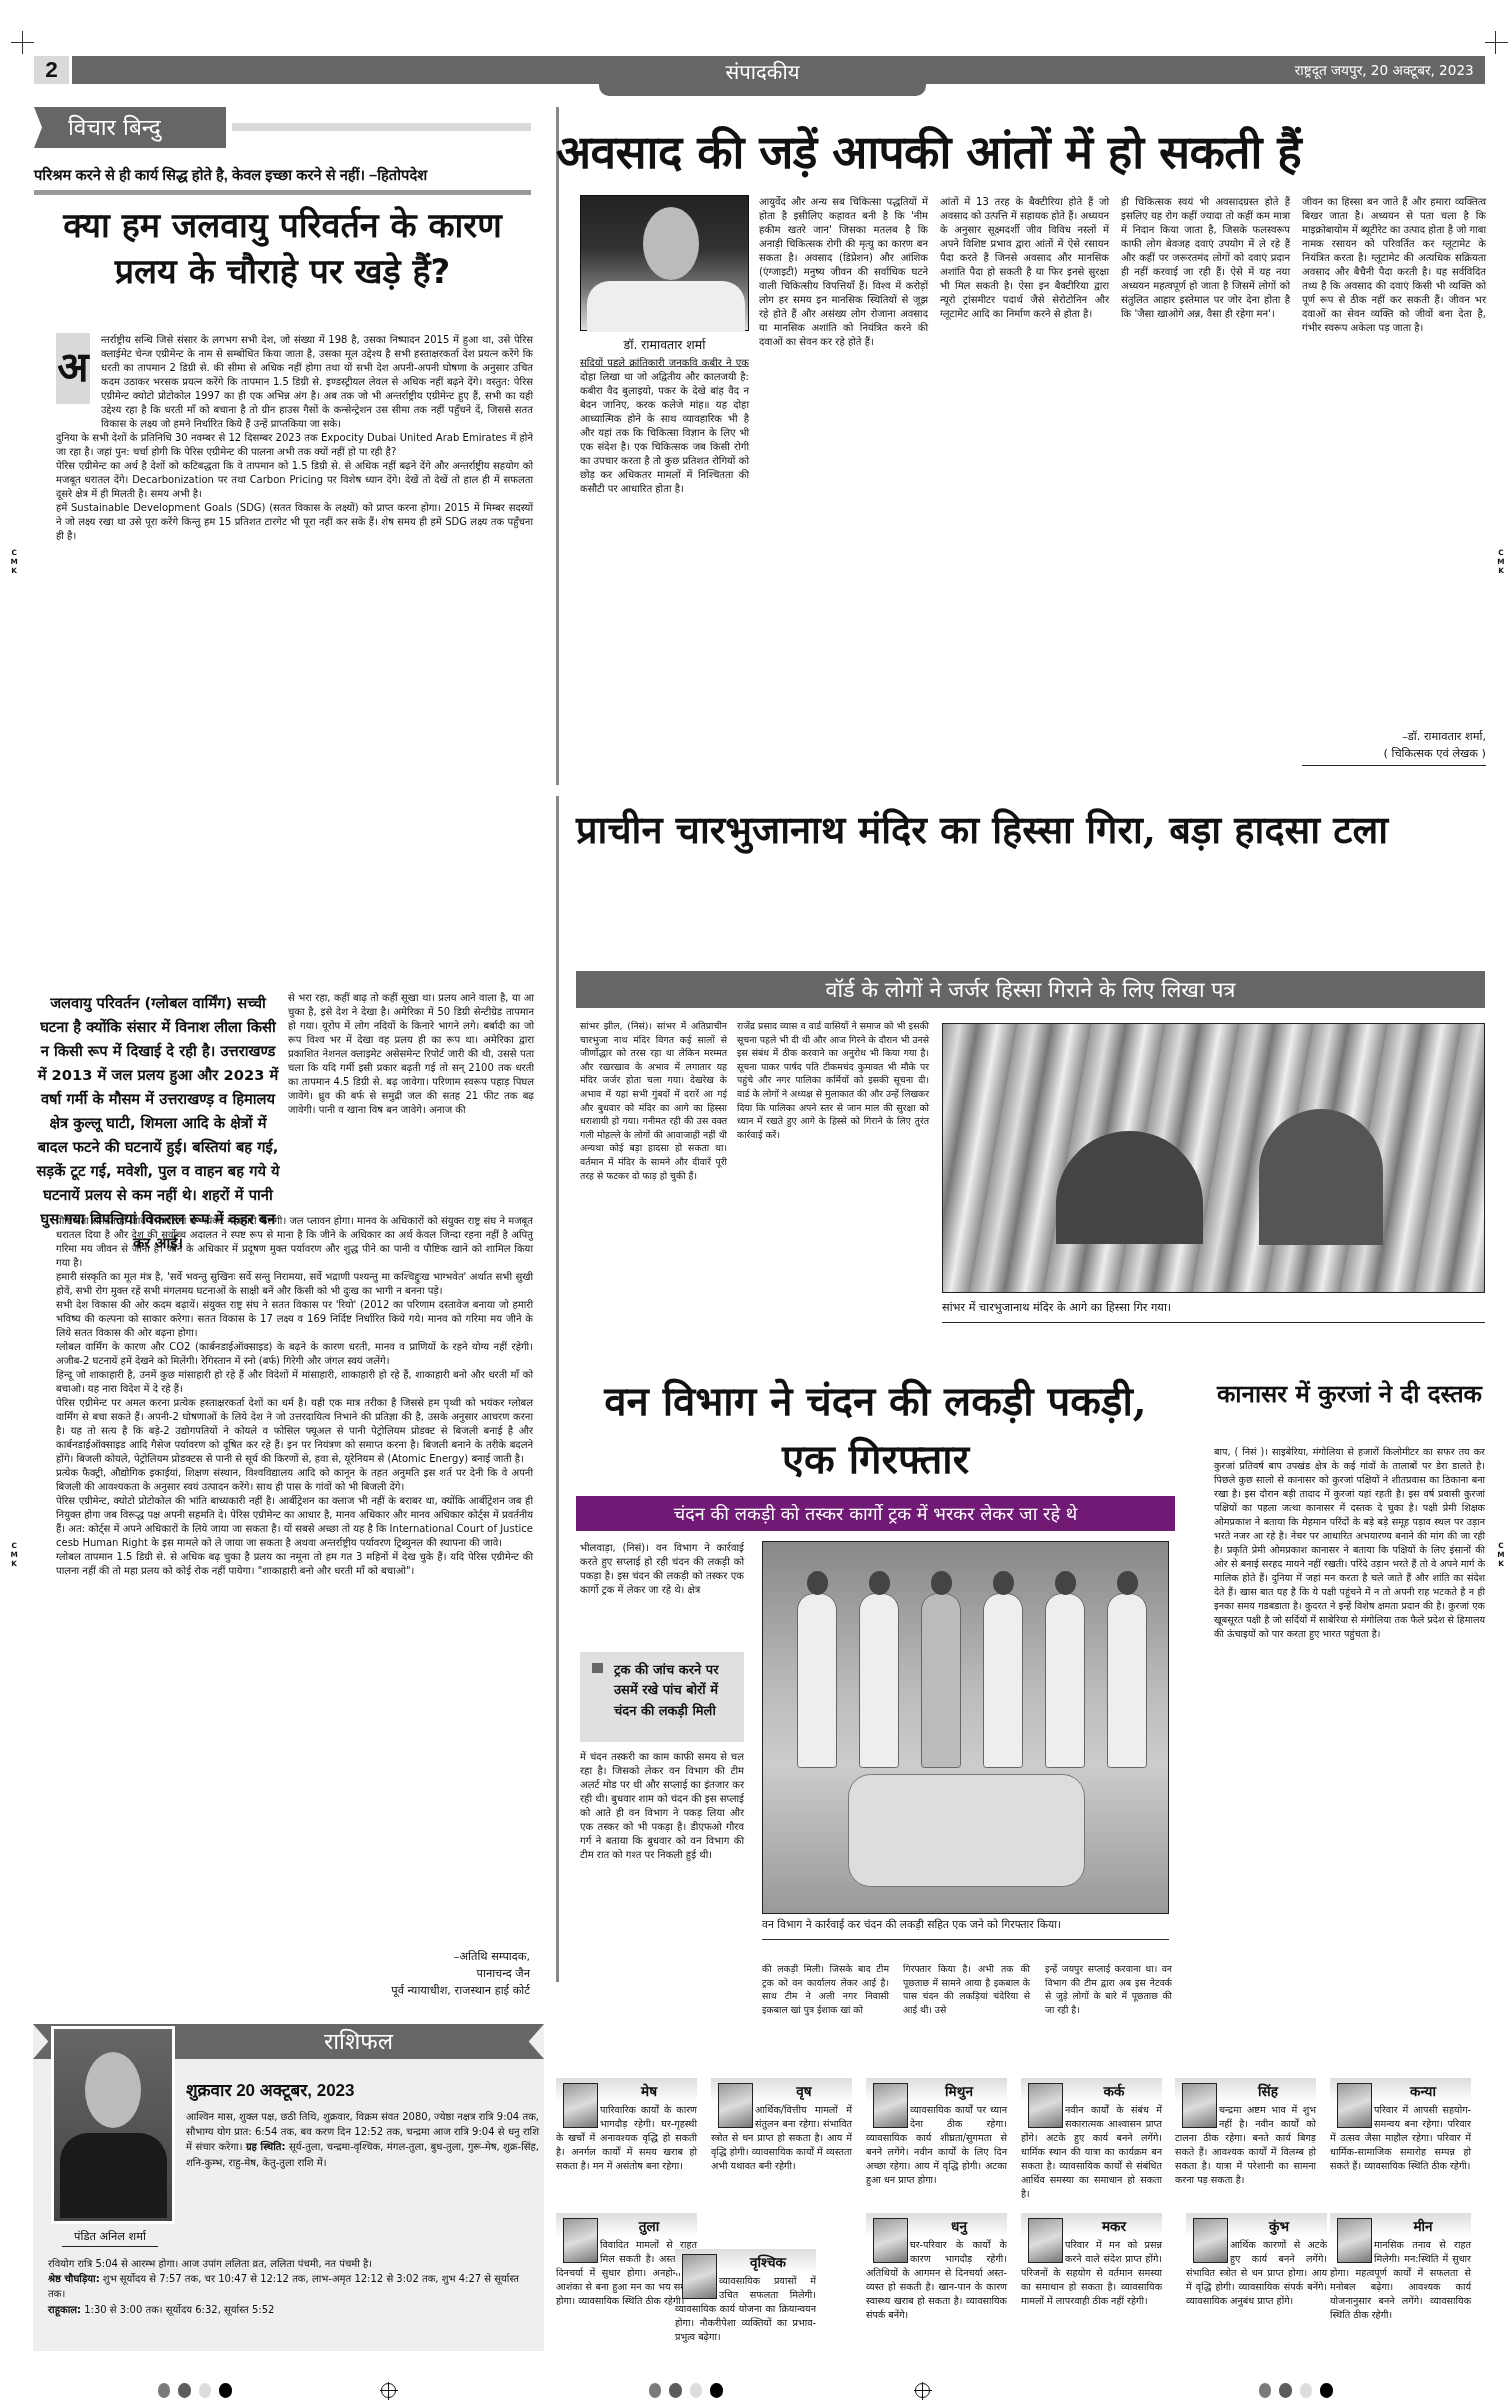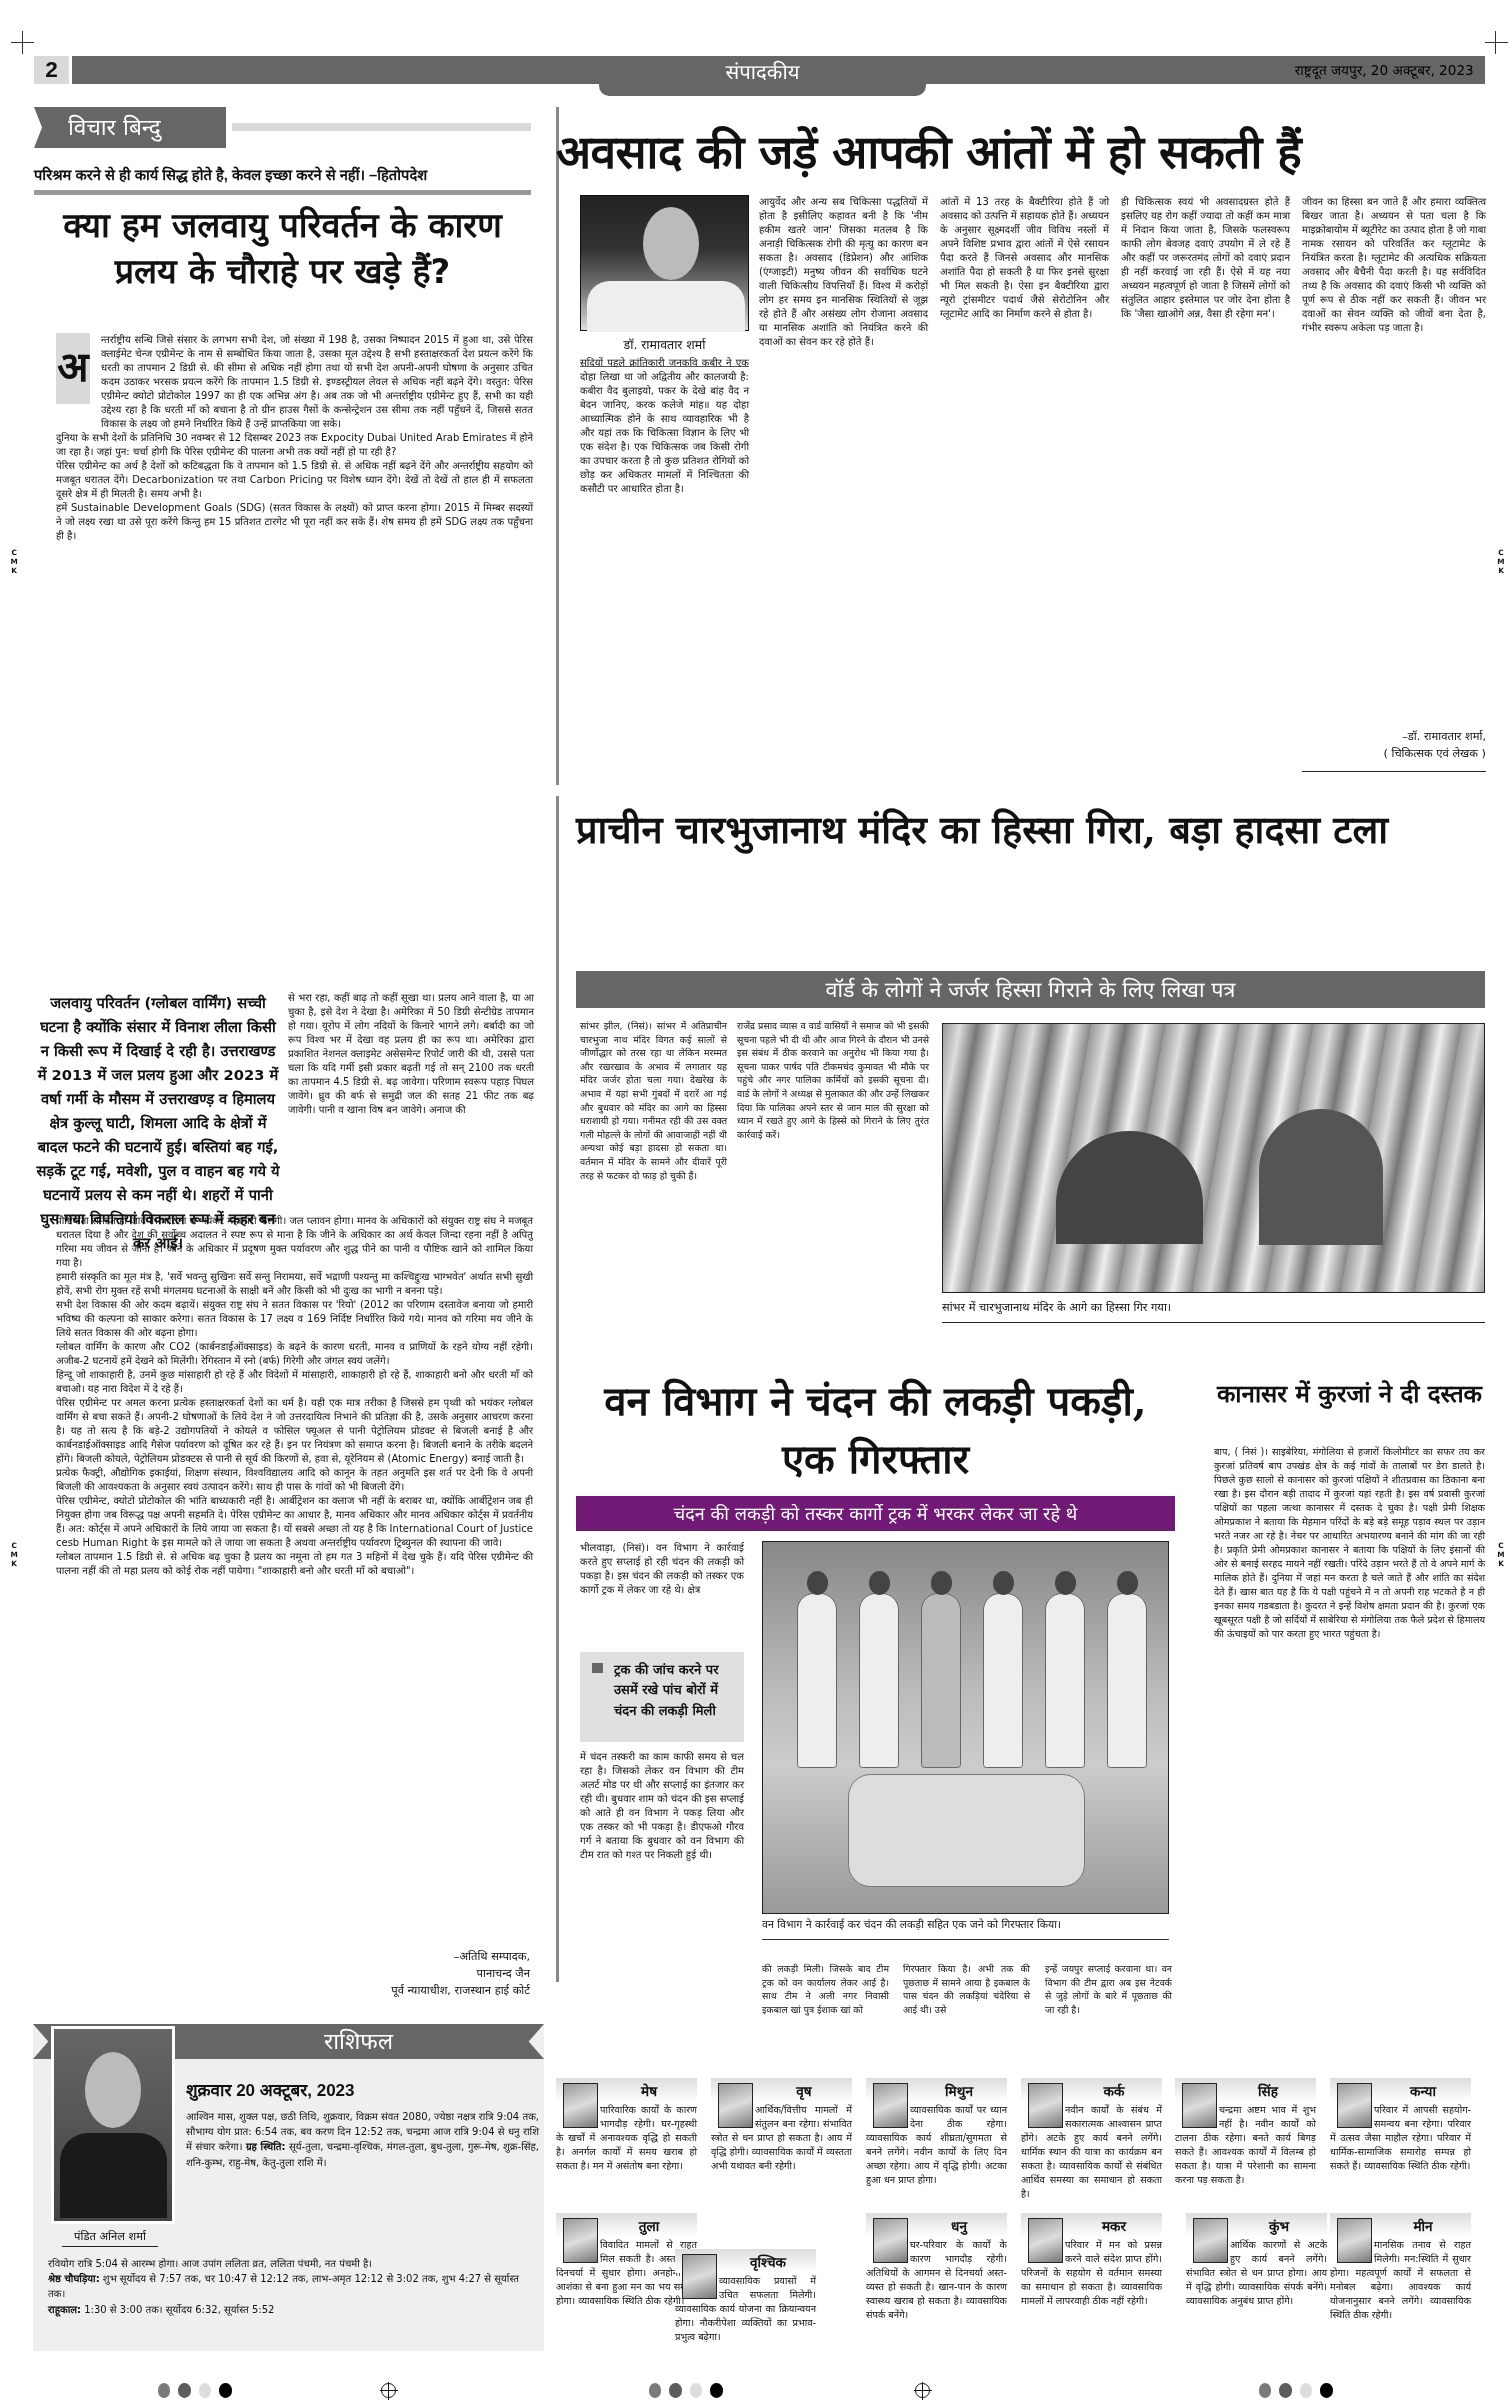--- a/index.html
+++ b/index.html
@@ -7,21 +7,21 @@
   body { font-family: "DejaVu Sans", "Liberation Sans", sans-serif; color: #111; position: relative; }
 
   .crop { position: absolute; width: 0.6px; height: 22.6px; background: #333; }
   .crop-h { position: absolute; height: 0.6px; width: 22.6px; background: #333; }
 
   
   .masthead { position: absolute; left: 34px; top: 56px; width: 1451px; height: 28px; }
   .page-num { position: absolute; left: 0; top: 0; width: 35px; height: 28px; background: #d9d9d9; font: bold 22.6px "Liberation Sans", sans-serif; text-align: center; line-height: 28px; }
   .band { position: absolute; left: 38px; top: 0; right: 0; height: 28px; background: #666; }
   .band-tab { position: absolute; left: 565px; top: 0; width: 327px; height: 40px; background: #666; border-radius: 0 0 10.2px 10.2px; color: #fff; font-size: 20.3px; text-align: center; line-height: 33px; }
-  .band-date { position: absolute; right: 11.3px; top: 0; color: #000000; font-size: 13.6px; line-height: 28px; }
+  .band-date { position: absolute; right: 11.3px; top: 0; color: #ffffff; font-size: 13.6px; line-height: 28px; }
 
   
   .vb-tag { position: absolute; left: 34px; top: 107px; width: 192px; height: 41px; background: #666; color: #fff; font-size: 22.6px; line-height: 41px; padding-left: 34px; clip-path: polygon(0 0, 100% 0, 100% 100%, 0 100%, 8px 50%); }
   .vb-line { position: absolute; left: 232px; top: 123px; width: 299px; height: 8px; background: #d9d9d9; }
   .vb-quote { position: absolute; left: 34px; top: 164px; width: 497px; font: bold 14.7px "Liberation Sans", sans-serif; border-bottom: 5.6px solid #999; padding-bottom: 5.6px; white-space: nowrap; }
 
   .col-rule { position: absolute; width: 3.4px; background: #888; }
 
   
   .left-title { position: absolute; left: 34px; top: 203px; width: 497px; font: bold 34px "DejaVu Sans", sans-serif; text-align: center; line-height: 1.35; }
@@ -40,21 +40,21 @@
   .author-photo { position: absolute; left: 580px; top: 195px; width: 169px; height: 136px; background: linear-gradient(180deg,#222 0%,#333 40%,#777 70%,#ddd 100%); border: 1.1px solid #111; }
   .author-photo .face { position: absolute; left: 62px; top: 11.3px; width: 56px; height: 73px; border-radius: 50%; background: #bbb; }
   .author-photo .suit { position: absolute; left: 5.6px; top: 85px; width: 158px; height: 51px; background: #eee; border-radius: 22.6px 22.6px 0 0; }
   .author-cap { position: absolute; left: 580px; top: 336px; width: 169px; text-align: center; font-size: 12.4px; border-bottom: 1.1px solid #555; padding-bottom: 13px; }
   .main-col { position: absolute; top: 361px; width: 169px; }
   .main-col.c1 { left: 580px; top: 356px; }
   .main-col.c2 { left: 759px; top: 195px; }
   .main-col.c3 { left: 940px; top: 195px; }
   .main-col.c4 { left: 1121px; top: 195px; }
   .main-col.c5 { left: 1302px; top: 195px; width: 184px; }
-  .main-sig { position: absolute; left: 1302px; top: 728px; width: 184px; text-align: right; font-size: 11.3px; line-height: 17px; border-bottom: 1.1px solid #222; padding-bottom: 9px; }
+  .main-sig { position: absolute; left: 1302px; top: 728px; width: 184px; text-align: right; font-size: 11.3px; line-height: 17px; border-bottom: 1.1px solid #222; padding-bottom: 3px; }
 
   
   .temple-title { position: absolute; left: 576px; top: 802px; width: 909px; font: bold 38px "DejaVu Serif", serif; line-height: 1.45; }
   .temple-sub { position: absolute; left: 576px; top: 971px; width: 909px; height: 37px; background: #666; color: #fff; font-size: 21.5px; text-align: center; line-height: 37px; }
   .temple-col { position: absolute; top: 1019px; width: 147px; font-size: 9.3px; line-height: 13.6px; text-align: justify; }
   .temple-photo { position: absolute; left: 942px; top: 1023px; width: 543px; height: 270px; border: 1.1px solid #222; background: repeating-linear-gradient(100deg,#999 0,#ddd 17px,#777 34px,#eee 54px,#888 73px); }
   .temple-photo .arch { position: absolute; left: 113px; top: 107px; width: 147px; height: 113px; background: #444; border-radius: 73px 73px 0 0; }
   .temple-photo .arch2 { position: absolute; left: 316px; top: 85px; width: 124px; height: 136px; background: #555; border-radius: 62px 62px 0 0; }
   .temple-cap { position: absolute; left: 942px; top: 1299px; width: 543px; font-size: 11.3px; border-bottom: 1.7px solid #222; padding-bottom: 8px; }
 

